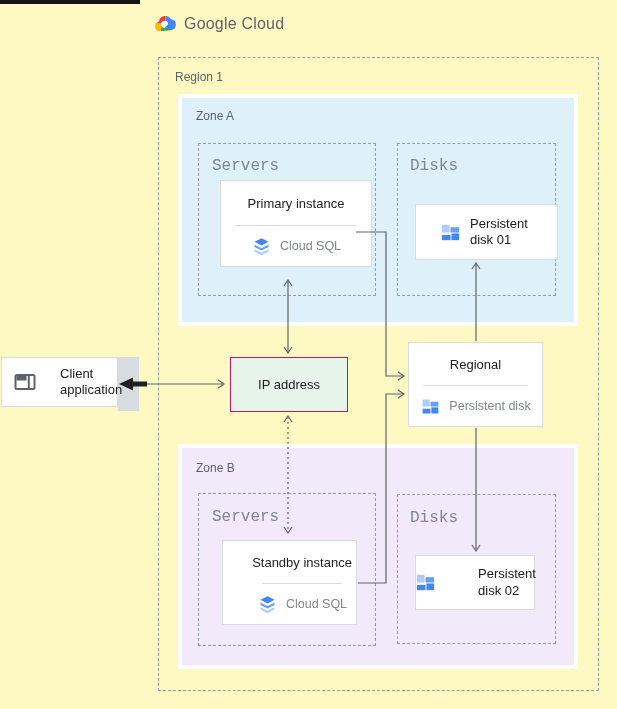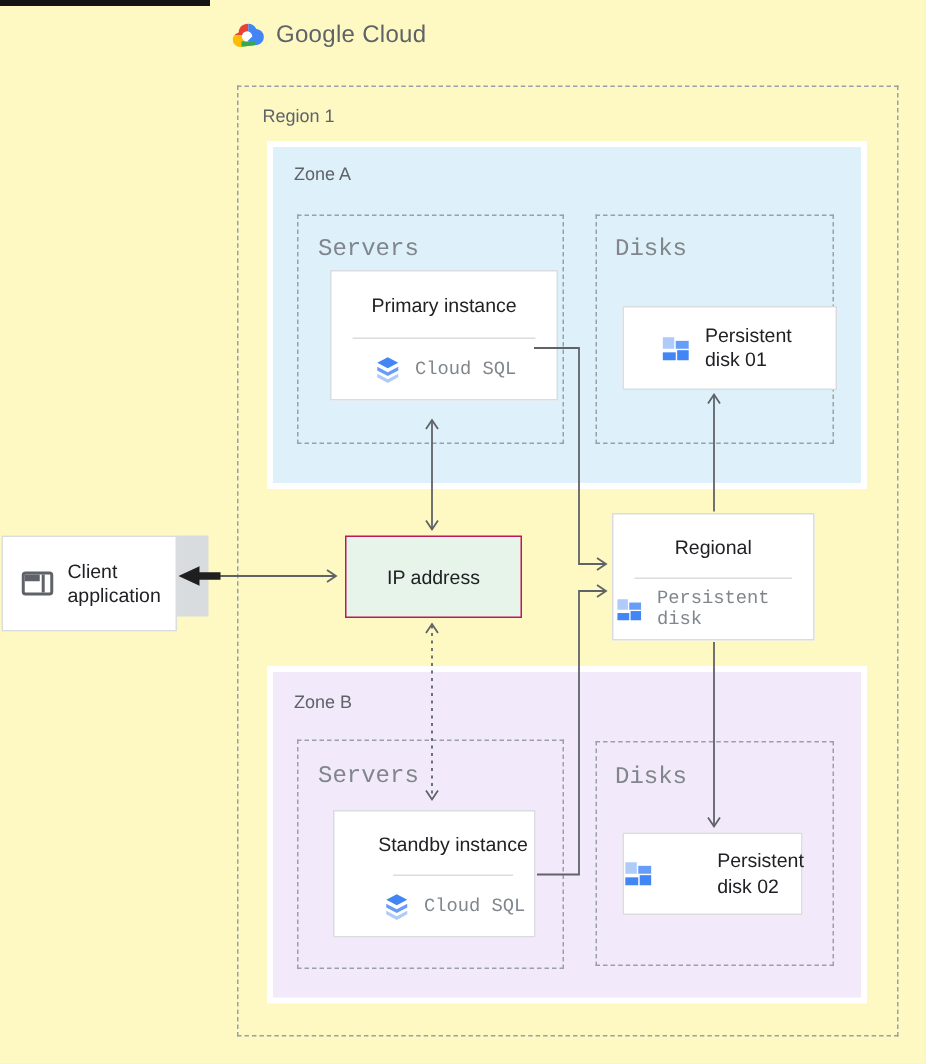--- a/index.html
+++ b/index.html
@@ -31,36 +31,36 @@
   .servers-a-label{left:212px; top:157px;}
   .disks-a-label{left:410px; top:157px;}
   .servers-b-label{left:212px; top:508px;}
   .disks-b-label{left:410px; top:509px;}
 
   .card{position:absolute; background:#ffffff; border:1px solid #dadce0; box-sizing:border-box;
         display:flex; flex-direction:column;}
   .card-title{font-size:13px; color:#202124;}
   .split-card .title-area{flex:1; display:flex; align-items:center; justify-content:center;}
   .divider{border-top:1px solid #dadce0; margin:0 14px;}
-  .product-row{height:40px; display:flex; align-items:center; justify-content:center; gap:8px;font-family:Liberation Mono, monospace;}
+  .product-row{height:40px; display:flex; align-items:center; justify-content:center; gap:8px;}
   .product-label{font-size:12.5px; color:#80868b;}
 
   .primary-card{left:220px; top:180px; width:152px; height:87px;}
   .standby-card{left:222px; top:540px; width:135px; height:85px;padding-left:25px;}
   .regional-card{left:408px; top:342px; width:135px; height:85px;}
 
   .disk-card{flex-direction:row; align-items:center; justify-content:center; gap:8px;}
   .disk01-card{left:415px; top:204px; width:143px; height:56px;}
   .disk02-card{left:415px; top:555px; width:120px; height:55px;gap:41px;}
   .disk-card .card-title{width:64px; line-height:1.25;}
 
   .ip-card{left:230px; top:357px; width:118px; height:55px; background:#e6f4ea;
            border:1px solid #be185d; align-items:center; justify-content:center;}
-  .client-card{left:1px; top:357px; width:117px; height:64px; flex-direction:row;
-               align-items:center; justify-content:flex-start; gap:9px; padding-left:12px;}
+  .client-card{left:1px; top:357px; width:117px; height:50px; flex-direction:row;
+               align-items:center; justify-content:flex-start; gap:24px; padding-left:12px;}
   .client-card .card-title{width:66px; line-height:1.25;}
   .client-strip{position:absolute; left:118px; top:357px; width:21px; height:54px; background:#d8dcdf;}
 
   .arrows{position:absolute; left:0; top:0; z-index:5; pointer-events:none;}
   .icon{display:flex; align-items:center;}
 </style>
 </head>
 <body>
 
 <div class="canvas">

